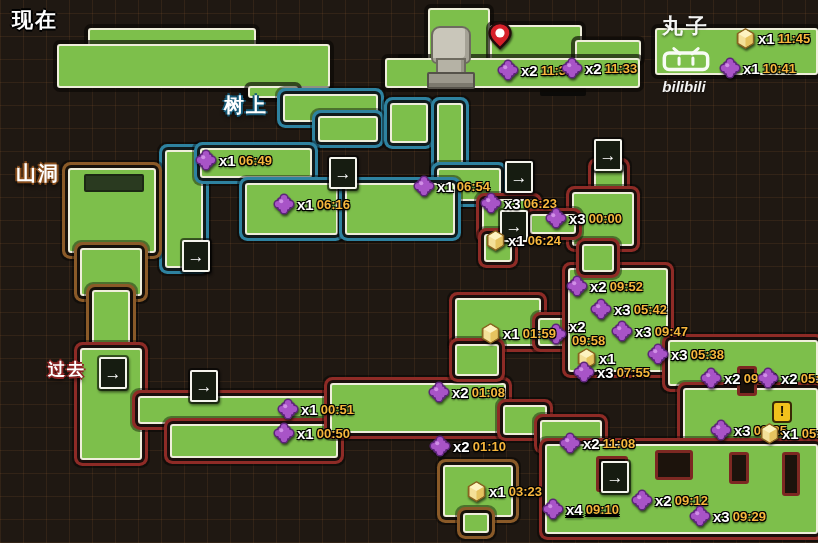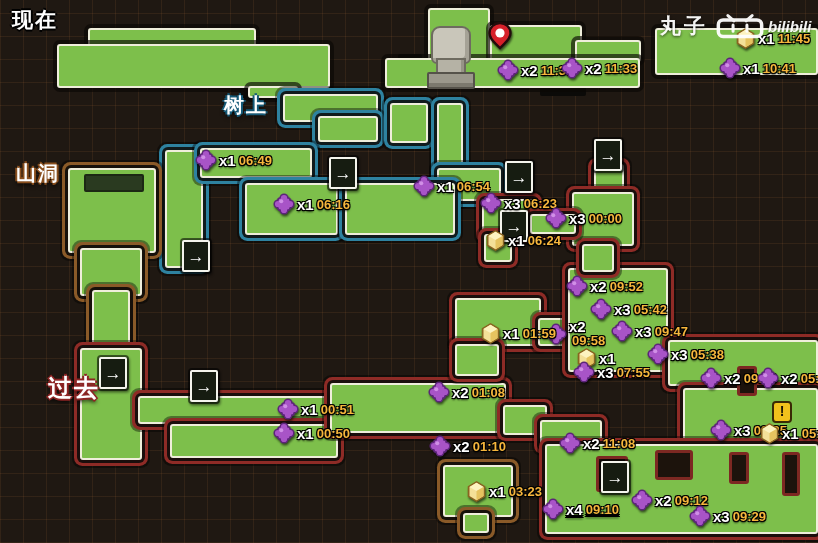--- a/index.html
+++ b/index.html
@@ -15,23 +15,23 @@
   .blue{box-shadow:0 0 0 3px #101a1c,0 0 0 6px #2e82a0,0 0 0 8px rgba(0,0,0,.4);}
   .brown{box-shadow:0 0 0 3px #16100a,0 0 0 6px #8a5a28,0 0 0 8px rgba(0,0,0,.4);}
   .red{box-shadow:0 0 0 3px #1a0e0c,0 0 0 6px #8e2b26,0 0 0 8px rgba(0,0,0,.4);}
   .slot{position:absolute;background:#1c130c;border:3px solid #7c2822;border-radius:3px;box-sizing:border-box;z-index:12;}
   .door{position:absolute;background:#2a3a20;border:2px solid #1c2814;border-radius:2px;z-index:11;}
 
   .rlabel{position:absolute;z-index:40;font-weight:bold;color:#fff;letter-spacing:2px;}
   .lbl-now{left:12px;top:6px;font-size:21px;text-shadow:-2px 0 0 #000,2px 0 0 #000,0 -2px 0 #000,0 2px 0 #000;}
   .lbl-tree{left:224px;top:92px;font-size:20px;text-shadow:-2px 0 0 #155a78,2px 0 0 #155a78,0 -2px 0 #155a78,0 2px 0 #155a78,0 3px 4px #000;}
   .lbl-cave{left:16px;top:160px;font-size:20px;text-shadow:-2px 0 0 #8a4f1d,2px 0 0 #8a4f1d,0 -2px 0 #8a4f1d,0 2px 0 #8a4f1d,0 3px 4px #000;}
-  .lbl-past{left:48px;top:372px;font-size:24px;text-shadow:-2px 0 0 #8e2424,2px 0 0 #8e2424,0 -2px 0 #8e2424,0 2px 0 #8e2424,0 3px 4px #000;}
-
-  .watermark{position:absolute;left:660px;top:12px;z-index:60;display:flex;align-items:center;gap:6px;opacity:.95;}
+  .lbl-past{left:48px;top:358px;font-size:17px;text-shadow:-2px 0 0 #8e2424,2px 0 0 #8e2424,0 -2px 0 #8e2424,0 2px 0 #8e2424,0 3px 4px #000;}
+
+  .watermark{position:absolute;left:660px;top:12px;z-index:60;display:flex;align-items:center;gap:6px;opacity:.95;flex-direction:column;}
   .wm-name{font-size:21px;font-weight:bold;color:#fff;letter-spacing:3px;text-shadow:0 1px 3px rgba(0,0,0,.7);}
   .wm-logo svg{display:block;}
   .wm-brand{font-size:15px;font-weight:bold;font-style:italic;color:#fff;margin-left:-4px;text-shadow:0 1px 3px rgba(0,0,0,.6);}
 
   .statue{position:absolute;left:424px;top:26px;width:52px;height:62px;z-index:25;}
   .st-head{position:absolute;left:7px;top:0;width:36px;height:34px;background:#c9c6ba;border:2px solid #6e6b60;border-radius:9px 9px 6px 6px;box-shadow:inset -4px -4px 0 #a5a296;}
   .st-body{position:absolute;left:12px;top:32px;width:26px;height:15px;background:#b5b2a5;border:2px solid #6e6b60;box-shadow:inset -3px -3px 0 #979487;}
   .st-base{position:absolute;left:3px;top:46px;width:44px;height:13px;background:#9b988c;border:2px solid #55524a;border-radius:2px;box-shadow:inset 0 -4px 0 #7c796e;}
 
   .marker{position:absolute;display:flex;align-items:center;gap:2px;z-index:30;transform:translate(-11px,-11px);}

